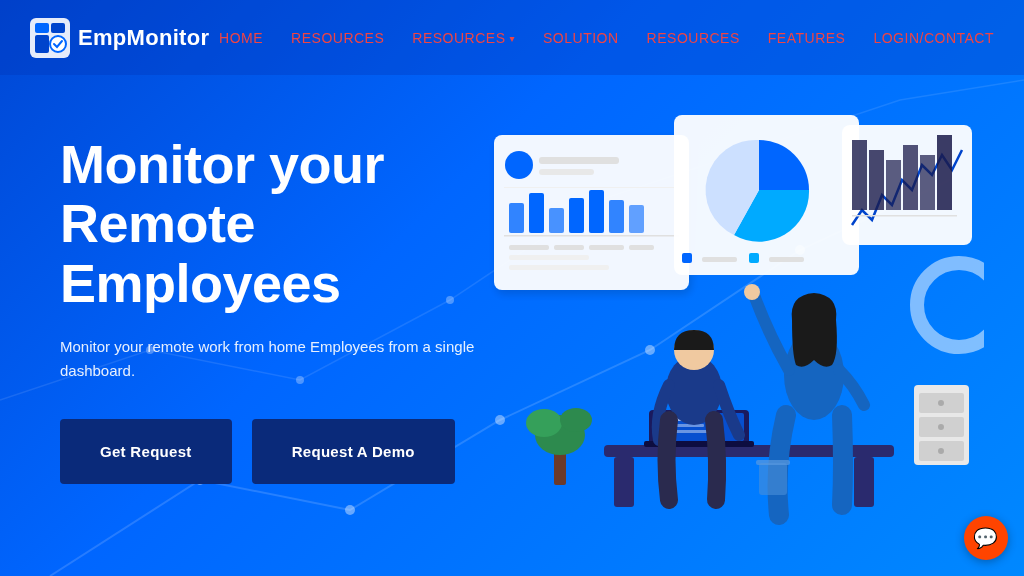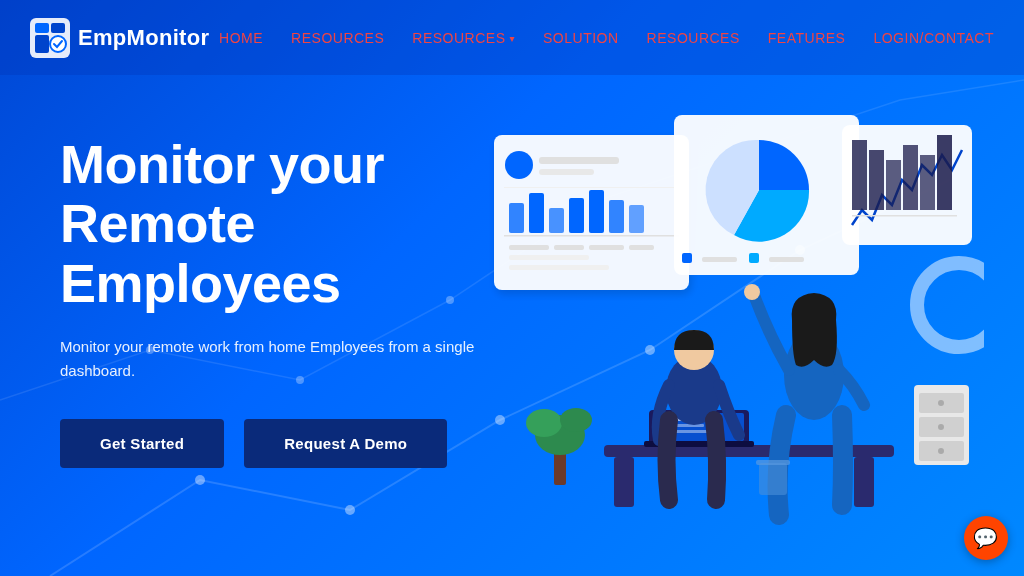--- a/index.html
+++ b/index.html
@@ -112,21 +112,21 @@
       font-weight: 600;
       cursor: pointer;
       border-radius: 4px;
       letter-spacing: 0.3px;
     }
 
     .btn-secondary {
       background: #0a2a7a;
       color: white;
       border: none;
-      padding: 16px 40px;
+      padding: 24px 40px;
       font-size: 15px;
       font-weight: 600;
       cursor: pointer;
       border-radius: 4px;
       letter-spacing: 0.3px;
     }
 
     
     .hero-right {
       flex: 1;
@@ -224,21 +224,21 @@
 </nav>
 
 <section class="hero">
   <div class="hero-left">
     <h1 class="hero-title">
       <span>Monitor your</span><br>
       <span>Remote Employees</span>
     </h1>
     <p class="hero-subtitle">Monitor your remote work from home Employees from a single dashboard.</p>
     <div class="hero-buttons">
-      <button class="btn-primary">Get Started</button>
+      <button class="btn-primary">Get Request</button>
       <button class="btn-secondary">Request A Demo</button>
     </div>
   </div>
 
   <div class="hero-right">
 
     <svg style="position:absolute; right:-20px; top:-20px; width:530px; height:440px;" viewBox="0 0 530 440" xmlns="http://www.w3.org/2000/svg">
 
       <rect x="40" y="30" width="195" height="155" rx="8" fill="white" opacity="0.95" filter="url(#shadow)"></rect>
 

